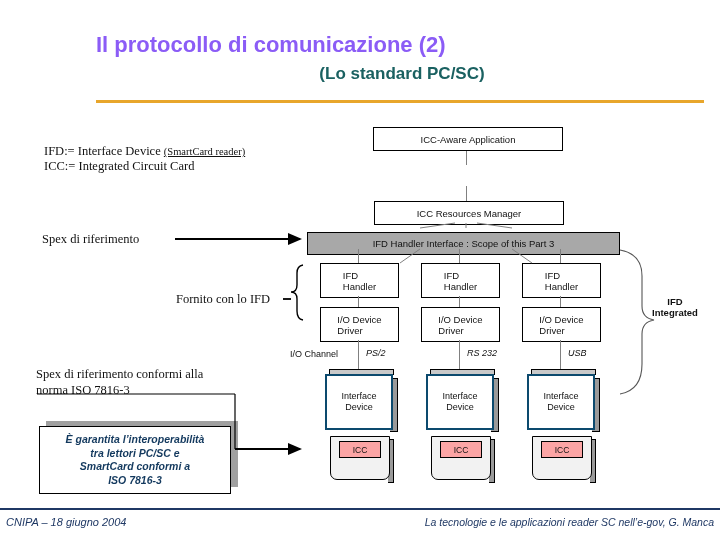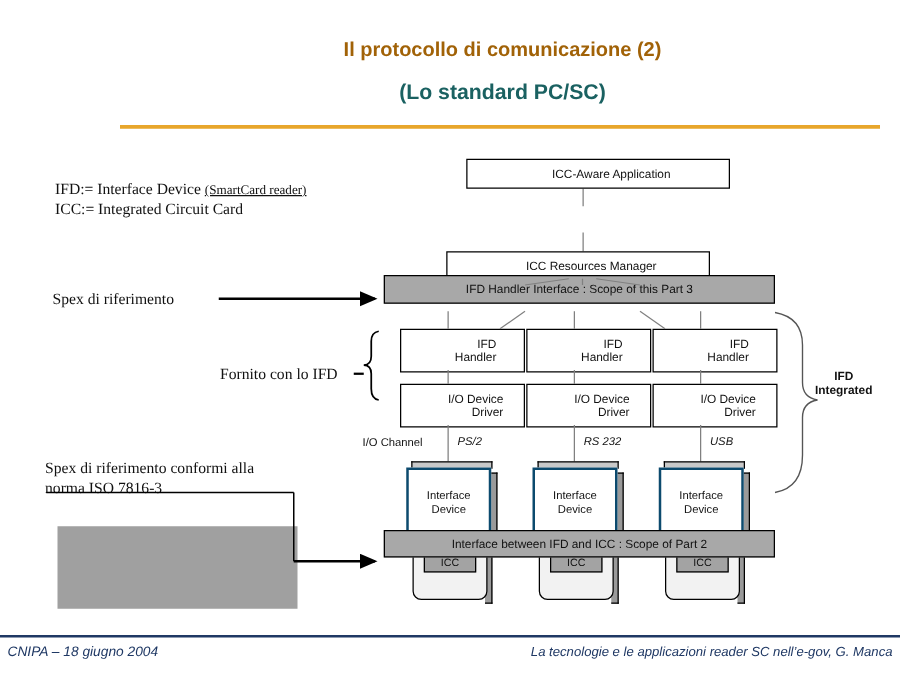--- a/index.html
+++ b/index.html
@@ -5,22 +5,22 @@
   html,body{margin:0;padding:0;}
   body{
     width:720px;height:540px;overflow:hidden;background:#ffffff;
     font-family:"Liberation Sans",sans-serif;position:relative;
   }
   #slide{position:absolute;left:0;top:0;width:720px;height:540px;}
 
   
   .emblem{position:absolute;left:12px;top:26px;width:82px;height:88px;}
   .title{
-    position:absolute;left:96px;top:32px;width:612px;text-align:center;
-    font-size:16px;font-weight:bold;color:#a16207;letter-spacing:0px;
+    position:absolute;left:96px;top:32px;width:612px;text-align:left;
+    font-size:22px;font-weight:bold;color:#8b5cf6;letter-spacing:0px;
   }
   .subtitle{
     position:absolute;left:96px;top:64px;width:612px;text-align:center;
     font-size:17px;font-weight:bold;color:#1a6161;
   }
   .rule{
     position:absolute;left:96px;top:100px;width:608px;height:3px;
     background:#e8a62b;
   }
 
@@ -49,22 +49,22 @@
     display:flex;align-items:center;justify-content:center;
   }
   .callout p{
     margin:0;text-align:center;font-size:10.5px;font-weight:bold;font-style:italic;
     color:#13395e;line-height:13.5px;font-family:"Liberation Sans",sans-serif;
   }
 
   
   .dbox{
     position:absolute;background:#ffffff;border:1px solid #000000;
-    display:flex;align-items:center;justify-content:center;text-align:right;
-    font-size:9.5px;color:#111111;line-height:11px;padding-left:21px;
+    display:flex;align-items:center;justify-content:center;text-align:left;
+    font-size:9.5px;color:#111111;line-height:11px;
   }
   .graybar{
     position:absolute;background:#a8a8a8;border:1px solid #000000;
     display:flex;align-items:center;justify-content:center;
     font-size:9.5px;color:#111111;
   }
   .conn{position:absolute;background:#808080;}
   .chan-label{
     position:absolute;font-size:9px;font-style:italic;color:#111;
     font-family:"Liberation Sans",sans-serif;white-space:nowrap;
@@ -95,21 +95,21 @@
   .icc{position:absolute;width:62px;height:46px;}
   .icc .cbody{
     position:absolute;left:0;top:0;width:58px;height:42px;background:#f2f2f2;
     border:1px solid #000;border-radius:0 0 7px 7px;z-index:2;
   }
   .icc .cside{
     position:absolute;left:58px;top:3px;width:5px;height:42px;background:#9a9a9a;
     border:1px solid #000;border-left:none;z-index:1;
   }
   .icc .chip{
-    position:absolute;left:9px;top:5px;width:40px;height:15px;background:#a3a3a3;
+    position:absolute;left:9px;top:5px;width:40px;height:15px;background:#fca5a5;
     border:1px solid #000;display:flex;align-items:center;justify-content:center;
     font-size:8.5px;color:#111;z-index:3;
   }
 
   
   .footbar{
     position:absolute;left:0;top:508px;width:720px;height:32px;
     border-top:2px solid #1f3864;
   }
   .footl{
@@ -173,28 +173,36 @@
   </div>
 
   <div class="ann spex1">Spex di riferimento</div>
   <div class="ann fornito">Fornito con lo IFD</div>
   <div class="ann spex2">
     <div>Spex di riferimento conformi alla</div>
     <div>norma ISO 7816-3</div>
   </div>
 
   <div class="callout-shadow"></div>
+  <div class="callout">
+    <p>
+      <span>È garantita l’interoperabilità</span><br>
+      <span>tra lettori PC/SC e</span><br>
+      <span>SmartCard conformi a</span><br>
+      <span>ISO 7816-3</span>
+    </p>
+  </div>
 
   <div class="conn" style="left:466px;top:148px;width:1px;height:17px;"></div>
   <div class="conn" style="left:466px;top:186px;width:1px;height:17px;"></div>
 
   <div class="dbox" style="left:373px;top:127px;width:188px;height:22px;">ICC-Aware Application</div>
-  <div class="dbox" style="left:357px;top:201px;width:188px;height:22px;">ICC Resources Manager</div>
-
-  <div class="graybar" style="left:307px;top:220px;width:311px;height:21px;">IFD Handler Interface : Scope of this Part 3</div>
+  <div class="dbox" style="left:374px;top:201px;width:188px;height:22px;">ICC Resources Manager</div>
+
+  <div class="graybar" style="left:307px;top:232px;width:311px;height:21px;">IFD Handler Interface : Scope of this Part 3</div>
 
   <div class="conn" style="left:358px;top:249px;width:1px;height:14px;"></div>
   <div class="conn" style="left:459px;top:249px;width:1px;height:14px;"></div>
   <div class="conn" style="left:560px;top:249px;width:1px;height:14px;"></div>
 
   <div class="dbox" style="left:320px;top:263px;width:77px;height:33px;">
     <span><span>IFD</span><br><span>Handler</span></span>
   </div>
   <div class="dbox" style="left:421px;top:263px;width:77px;height:33px;">
     <span><span>IFD</span><br><span>Handler</span></span>
@@ -257,21 +265,20 @@
     <div class="cside"></div>
     <div class="cbody"></div>
     <div class="chip">ICC</div>
   </div>
   <div class="icc" style="left:532px;top:436px;">
     <div class="cside"></div>
     <div class="cbody"></div>
     <div class="chip">ICC</div>
   </div>
 
-  <div class="graybar" style="left:307px;top:424px;width:311px;height:20px;z-index:5;">Interface between IFD and ICC : Scope of Part 2</div>
 
   <div class="sub-label" style="left:652px;top:296px;">
     <span>IFD</span><br>
     <span>Integrated</span>
   </div>
 
   <svg id="overlay">
     <defs>
       <marker id="arrow" markerWidth="7" markerHeight="7" refX="6" refY="3" orient="auto">
         <path d="M0,0 L7,3 L0,6 z" fill="#000"></path>

